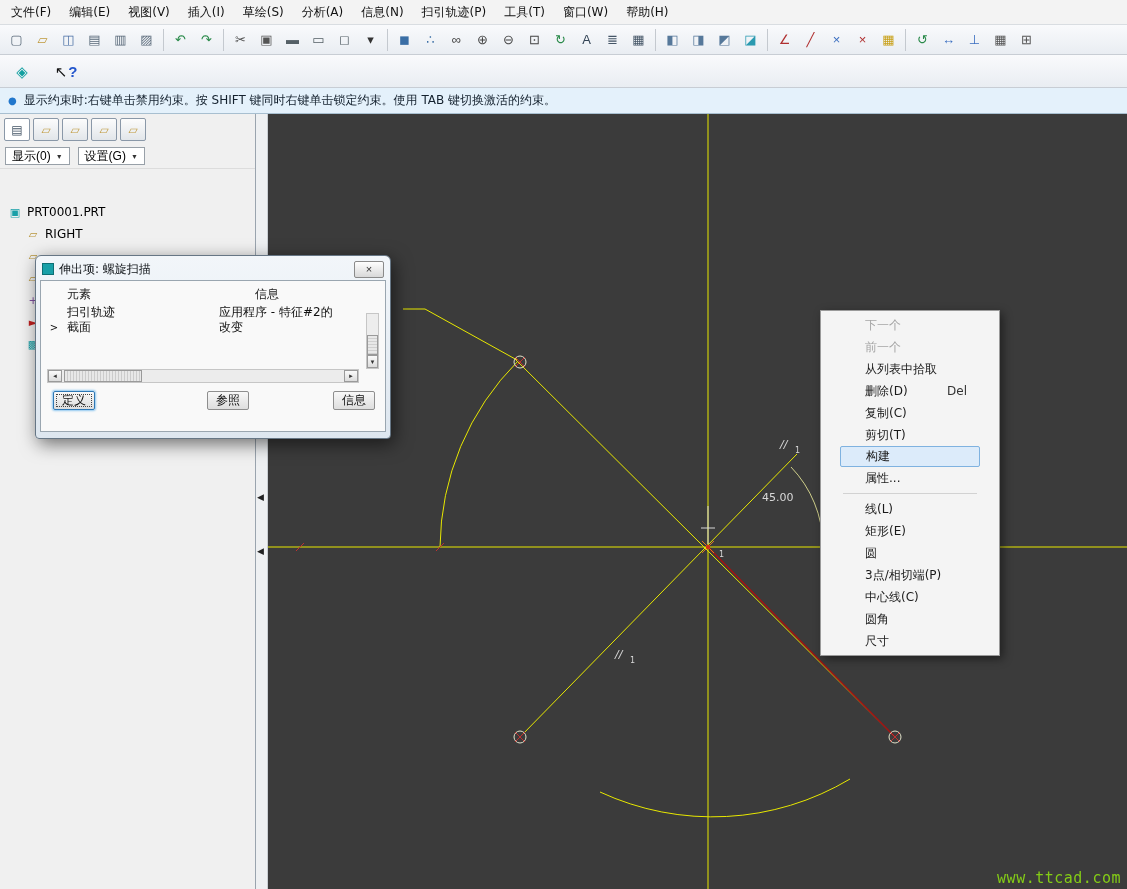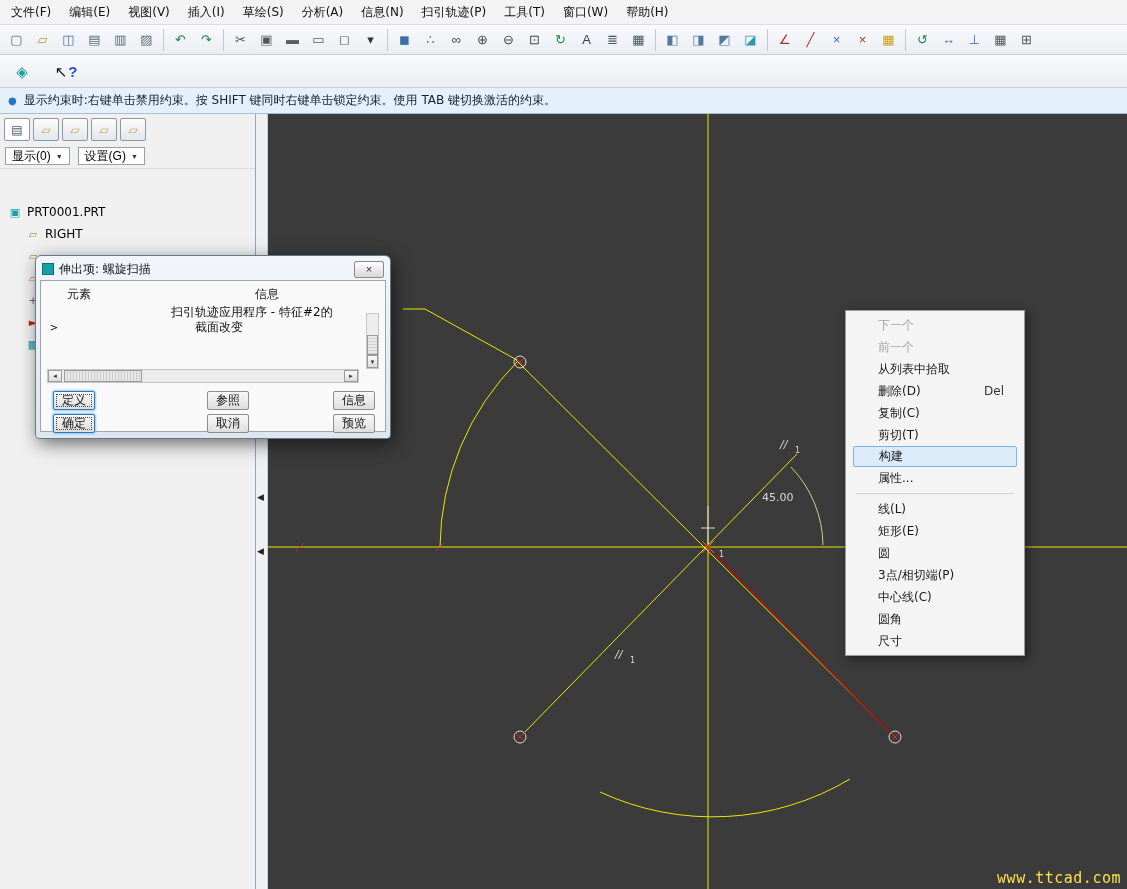--- a/index.html
+++ b/index.html
@@ -43,57 +43,57 @@
   .splitter { width:12px; background:#eef0f2; border-right:1px solid #c9ced3; position:relative; }
   .chev { position:absolute; left:1px; font-size:9px; color:#222; cursor:pointer; }
   .chev.c1 { top:378px; }
   .chev.c2 { top:432px; }
 
   .canvas { flex:1; position:relative; background:#3b3b3b; overflow:hidden; }
   .canvas svg { position:absolute; left:0; top:0; }
   .dim { fill:#d8d8d8; font-size:11px; font-family:"DejaVu Sans",sans-serif; }
   .con { fill:#d8d8d8; font-size:11px; font-style:italic; font-family:"DejaVu Sans",sans-serif; }
   .consub { fill:#d8d8d8; font-size:8px; font-family:"DejaVu Sans",sans-serif; }
-  .watermark { position:absolute; right:6px; bottom:2px; font-family:"DejaVu Sans Mono","Liberation Mono",monospace; font-size:15px; color:#fde047; letter-spacing:.5px; }
+  .watermark { position:absolute; right:6px; bottom:2px; font-family:"DejaVu Sans Mono","Liberation Mono",monospace; font-size:15px; color:#84cc16; letter-spacing:.5px; }
 
   
   .dialog { position:absolute; left:35px; top:224px; width:356px; height:184px; z-index:50;
             background:linear-gradient(#f2f6fa,#dde6ef); border:1px solid #667685; border-radius:6px 6px 4px 4px;
             box-shadow:3px 5px 18px rgba(0,0,0,.55); padding:2px 4px 4px 4px;margin-top:31px; }
   .dlg-title { height:22px; display:flex; align-items:center; gap:5px; padding:0 2px; }
   .dlg-ico { width:12px; height:12px; background:#18a0a8; border:1px solid #0c6f75; }
   .dlg-title-text { font-size:12px; color:#101418; }
   .dlg-close { margin-left:auto; width:30px; height:17px; background:linear-gradient(#fefefe,#d8d8d8); border:1px solid #8a8a8a; border-radius:2px; font-size:11px; line-height:1; color:#333; }
   .dlg-body { position:relative; height:calc(100% - 24px); background:#f9f9f9; border:1px solid #9aa6b0; }
   .dlg-cols { position:absolute; top:5px; left:0; right:0; font-size:12px; color:#222; }
   .col-el { position:absolute; left:26px; }
   .col-info { position:absolute; left:214px; }
   .dlg-table { position:absolute; top:24px; left:6px; right:24px; height:58px; }
   .dlg-row { display:flex; align-items:center; height:15px; font-size:12px; color:#111; }
   .row-marker { width:14px; text-align:center; font-size:10px; }
-  .row-el { width:158px; padding-left:6px;text-align:right; }
+  .row-el { width:158px; padding-left:6px; }
   .row-info { flex:1; white-space:nowrap; overflow:hidden; }
   .dlg-vscroll { position:absolute; right:6px; top:32px; width:13px; height:56px; background:#ededed; border:1px solid #c6c6c6; display:flex; flex-direction:column; justify-content:flex-end; }
   .vs-thumb { height:20px; background:repeating-linear-gradient(#e8e8e8,#e8e8e8 2px,#b8b8b8 3px); border:1px solid #9a9a9a; }
   .vs-btn { height:13px; font-size:6px; background:linear-gradient(#fafafa,#dcdcdc); border:1px solid #9a9a9a; color:#333; padding:0; }
   .dlg-hscroll { position:absolute; left:6px; right:26px; top:88px; height:14px; background:#ececec; border:1px solid #c6c6c6; display:flex; align-items:stretch; }
   .hs-btn { width:14px; font-size:6px; background:linear-gradient(#fafafa,#dcdcdc); border:1px solid #9a9a9a; color:#333; padding:0; }
   .hs-thumb { width:78px; margin-left:2px; background:repeating-linear-gradient(90deg,#e8e8e8,#e8e8e8 2px,#b0b0b0 3px); border:1px solid #9a9a9a; }
   .hs-space { flex:1; }
   .dlg-btnrow { position:absolute; left:0; right:0; height:20px; }
   .dlg-btnrow.r1 { top:110px; }
   .dlg-btnrow.r2 { top:133px; }
   .btn { position:absolute; min-width:42px; height:19px; font-size:12px; font-family:inherit; background:linear-gradient(#f8f8f8,#dedede); border:1px solid #8e8e8e; border-radius:2px; color:#111; }
   .btn.p1 { left:12px; }
   .btn.p2 { left:166px; }
   .btn.p3 { right:10px; }
   .btn.focus { border-color:#2f78b5; box-shadow:0 0 2px 1px #90c8f0; outline:1px dotted #444; outline-offset:-4px; }
 
   
-  .ctxmenu { position:absolute; left:820px; top:310px; width:180px; z-index:60; background:#f4f4f4; border:1px solid #9a9a9a; box-shadow:3px 3px 9px rgba(0,0,0,.45); padding:3px 4px;margin-left:25px; }
+  .ctxmenu { position:absolute; left:820px; top:310px; width:180px; z-index:60; background:#f4f4f4; border:1px solid #9a9a9a; box-shadow:3px 3px 9px rgba(0,0,0,.45); padding:3px 16px; }
   .cm-item { display:flex; justify-content:space-between; align-items:center; height:22px; padding:0 16px 0 28px; font-size:12px; color:#1a1a1a; cursor:default; }
   .cm-item.disabled { color:#a5a5a5; }
   .cm-item.hl { background:#dcebfa; border:1px solid #7fb2e0; border-radius:2px; margin:0 3px; height:21px; padding:0 13px 0 25px; }
   .cm-short { color:#333; }
   .cm-sep { height:1px; background:#d2d2d2; margin:4px 6px; }
 </style>
 </head>
 <body>
 
 <div class="menubar" id="menubar">
@@ -411,25 +411,20 @@
       <button class="hs-btn">◄</button>
       <span class="hs-thumb"></span>
       <span class="hs-space"></span>
       <button class="hs-btn">►</button>
     </div>
     <div class="dlg-btnrow r1">
       <button class="btn p1 focus">定义</button>
       <button class="btn p2">参照</button>
       <button class="btn p3">信息</button>
     </div>
-    <div class="dlg-btnrow r2">
-      <button class="btn p1 focus">确定</button>
-      <button class="btn p2">取消</button>
-      <button class="btn p3">预览</button>
-    </div>
   </div>
 </div>
 
 <div class="ctxmenu" id="ctxmenu">
     <div class="cm-item disabled">
       <span class="cm-label">下一个</span>
     </div>
     <div class="cm-item disabled">
       <span class="cm-label">前一个</span>
     </div>

